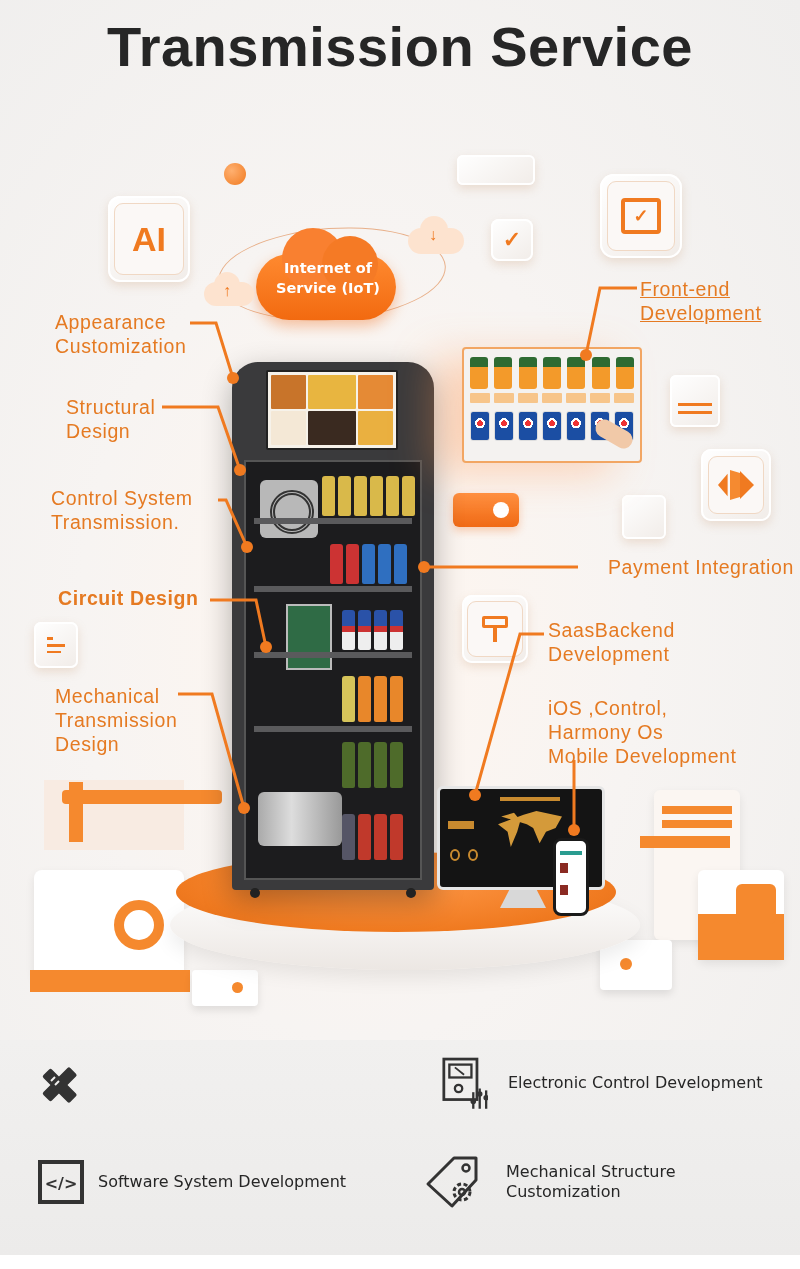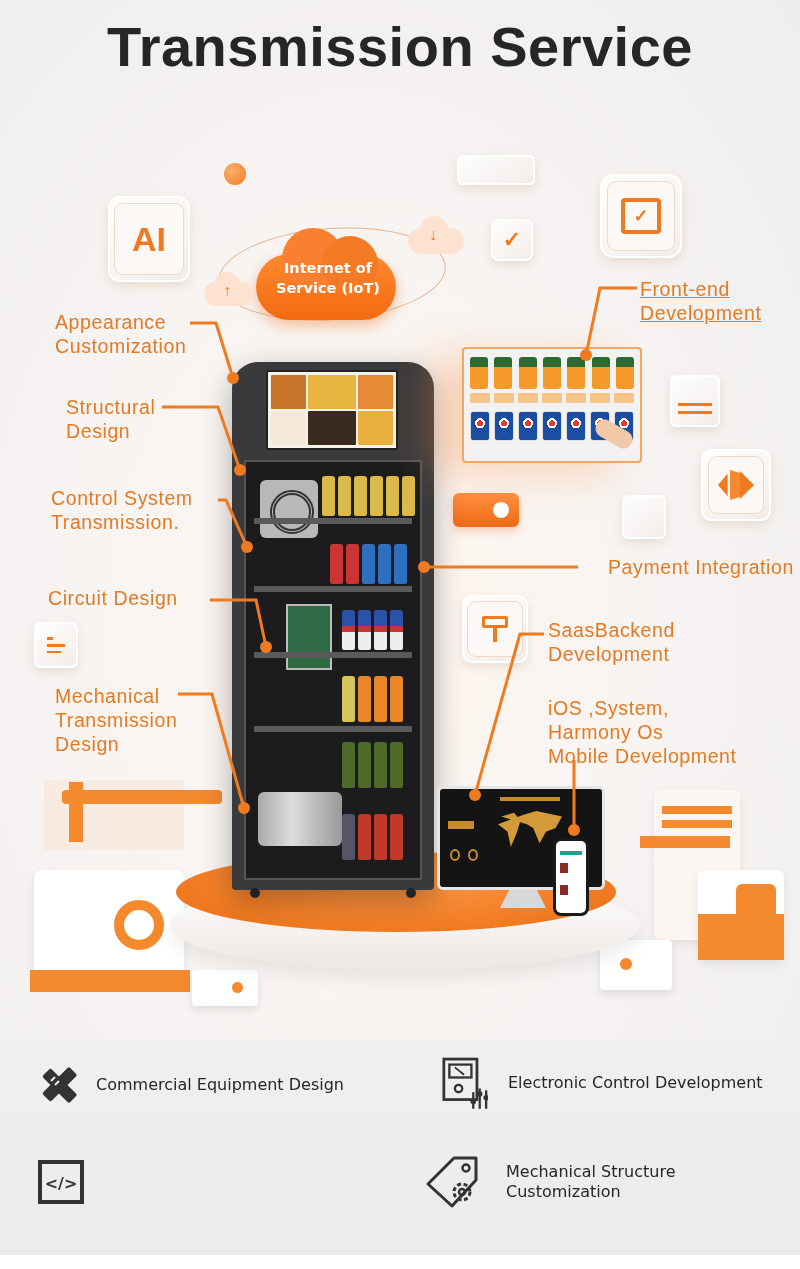--- a/index.html
+++ b/index.html
@@ -341,48 +341,47 @@
     <circle cx="574" cy="830" r="6"></circle>
   </g>
 </svg>
 
 <div class="label" style="left:55px;top:310px;">Appearance
 Customization</div>
 <div class="label" style="left:55px;top:395px;margin-left:11px;">Structural
 Design</div>
 <div class="label" style="left:51px;top:486px;">Control System
 Transmission.</div>
-<div class="label" style="left:48px;top:586px;">Circuit Design</div>
+<div class="label" style="left:58px;top:586px;font-weight:bold;">Circuit Design</div>
 <div class="label" style="left:55px;top:684px;">Mechanical
 Transmission
 Design</div>
 
 <div class="label" style="left:640px;top:277px;text-decoration:underline;">Front-end
 Development</div>
 <div class="label" style="left:608px;top:555px;">Payment Integration</div>
 <div class="label" style="left:548px;top:618px;">SaasBackend
 Development</div>
-<div class="label" style="left:548px;top:696px;">iOS ,System,
+<div class="label" style="left:548px;top:696px;">iOS ,Control,
 Harmony Os
 Mobile Development</div>
 
 <div class="bottom-band"></div>
 
 <div class="feature" style="left:36px;top:1062px;">
   <div class="feature-icon">
     <svg width="44" height="44" viewBox="0 0 44 44">
       <rect x="4" y="16" width="38" height="12" rx="2" fill="#333" transform="rotate(45 22 22)"></rect>
       <rect x="4" y="16" width="38" height="12" rx="2" fill="#333" transform="rotate(-45 22 22)"></rect>
       <g stroke="#f1f0ef" stroke-width="2">
           <line x1="14" y1="18" x2="18" y2="14"></line>
           <line x1="18" y1="22" x2="22" y2="18"></line>
         </g>
     </svg>
   </div>
-  <div class="feature-label">Commercial Equipment Design</div>
 </div>
 
 <div class="feature" style="left:430px;top:1060px;margin-left:12px;">
   <div class="feature-icon">
     <svg width="50" height="56" viewBox="0 0 50 56">
       <rect x="2" y="2" width="36" height="44" fill="none" stroke="#333" stroke-width="3"></rect>
       <rect x="8" y="8" width="24" height="14" fill="none" stroke="#333" stroke-width="2.5"></rect>
       <line x1="14" y1="11" x2="24" y2="19" stroke="#333" stroke-width="2"></line>
       <circle cx="18" cy="34" r="4" fill="none" stroke="#333" stroke-width="2.5"></circle>
       <g stroke="#333" stroke-width="2.5">
@@ -400,20 +399,21 @@
   <div class="feature-label" style="margin-left:6px;">Electronic Control Development</div>
 </div>
 
 <div class="feature" style="left:38px;top:1159px;">
   <div class="feature-icon">
     <svg width="46" height="44" viewBox="0 0 46 44">
       <rect x="2" y="2" width="42" height="40" fill="none" stroke="#333" stroke-width="4"></rect>
       <text x="23" y="29" text-anchor="middle" font-family="DejaVu Sans, sans-serif" font-weight="700" font-size="16" fill="#333">&lt;/&gt;</text>
     </svg>
   </div>
+  <div class="feature-label">Software System Development</div>
 </div>
 
 <div class="feature" style="left:424px;top:1154px;">
   <div class="feature-icon" style="width:56px;height:56px;">
     <svg width="56" height="56" viewBox="0 0 56 56">
       <path d="M30 4 L52 4 L52 26 L28 52 L4 30 Z" fill="none" stroke="#333" stroke-width="3" stroke-linejoin="round"></path>
       <circle cx="42" cy="14" r="3.5" fill="none" stroke="#333" stroke-width="2.5"></circle>
       <circle cx="38" cy="38" r="8" fill="none" stroke="#333" stroke-width="3" stroke-dasharray="4 2.5"></circle>
       <circle cx="38" cy="38" r="3" fill="none" stroke="#333" stroke-width="2.5"></circle>
     </svg>

